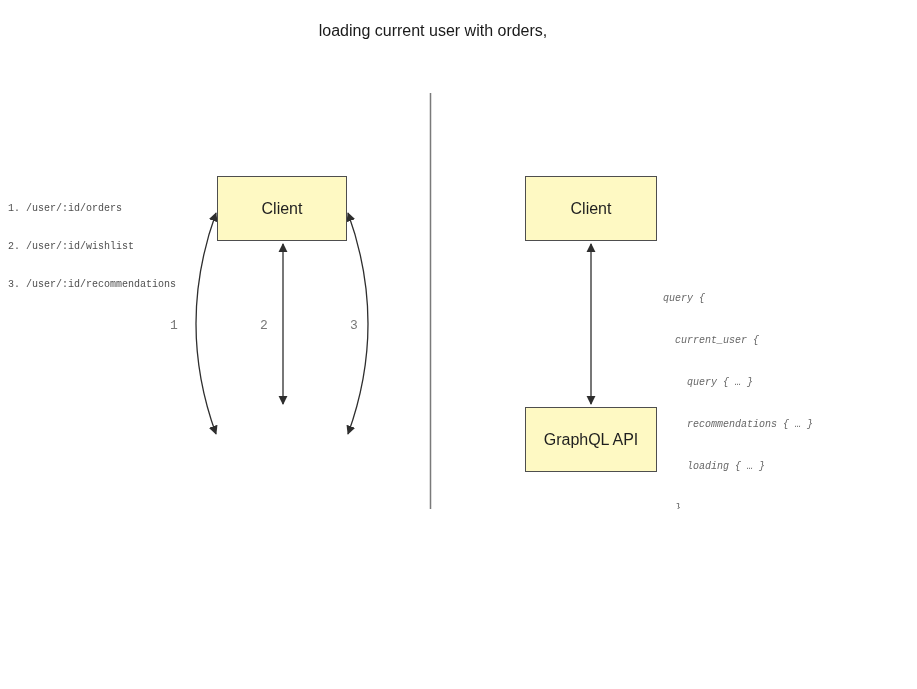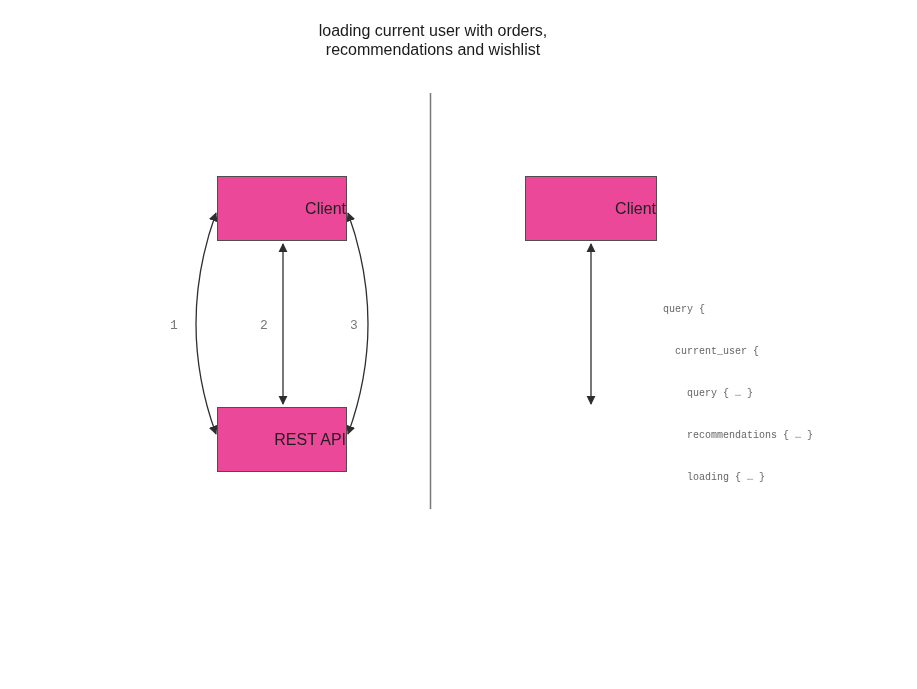--- a/index.html
+++ b/index.html
@@ -27,25 +27,25 @@
   }
 
   .arrows-layer {
     position: absolute;
     top: 0;
     left: 0;
   }
 
   .node-box {
     position: absolute;
-    background: #ec4899;
+    background: #fef9c3;
     border: 1.5px solid #4e4e4e;
     display: flex;
     align-items: center;
-    justify-content: flex-end;
+    justify-content: center;
     font-size: 16px;
     color: #1f1f1f;
   }
   .box-client-left  { left: 217px; top: 176px; width: 130px; height: 65px; }
   .box-rest-api     { left: 217px; top: 407px; width: 130px; height: 65px; }
   .box-client-right { left: 525px; top: 176px; width: 132px; height: 65px; }
   .box-graphql-api  { left: 525px; top: 407px; width: 132px; height: 65px; }
 
   .endpoint-list {
     position: absolute;
@@ -66,70 +66,75 @@
     font-size: 13px;
     color: #787878;
   }
   .arrow-label-1 { left: 164px; top: 318px; }
   .arrow-label-2 { left: 254px; top: 318px; }
   .arrow-label-3 { left: 344px; top: 318px; }
 
   .query-code {
     position: absolute;
     left: 663px;
-    top: 275px;
+    top: 264px;
     font-family: "Liberation Mono", "DejaVu Sans Mono", monospace;
     font-size: 10px;
     line-height: 14px;
     color: #666666;
     white-space: pre;
+    font-style: italic;
   }
 </style>
 </head>
 <body>
 
 <div class="canvas">
 
   <div class="title">
     <div>loading current user with orders,</div>
-    <div>recommendations and wishlist</div>
   </div>
 
   <svg class="arrows-layer" width="917" height="689" viewBox="0 0 917 689">
     <defs>
       <marker id="ah" viewBox="0 0 10 10" refX="9" refY="5" markerWidth="7" markerHeight="7" orient="auto-start-reverse">
         <path d="M0,0 L10,5 L0,10 z" fill="#2e2e2e"></path>
       </marker>
     </defs>
 
     <line x1="430.5" y1="93" x2="430.5" y2="570" stroke="#7a7a7a" stroke-width="1.5"></line>
 
     <path d="M 216 213 Q 176 324 216 434" fill="none" stroke="#2e2e2e" stroke-width="1.3" marker-start="url(#ah)" marker-end="url(#ah)"></path>
 
     <line x1="283" y1="244" x2="283" y2="404" stroke="#2e2e2e" stroke-width="1.3" marker-start="url(#ah)" marker-end="url(#ah)"></line>
 
     <path d="M 348 213 Q 388 324 348 434" fill="none" stroke="#2e2e2e" stroke-width="1.3" marker-start="url(#ah)" marker-end="url(#ah)"></path>
 
     <line x1="591" y1="244" x2="591" y2="404" stroke="#2e2e2e" stroke-width="1.3" marker-start="url(#ah)" marker-end="url(#ah)"></line>
   </svg>
 
+  <div class="endpoint-list">
+    <div>1. /user/:id/orders</div>
+    <div>2. /user/:id/wishlist</div>
+    <div>3. /user/:id/recommendations</div>
+  </div>
 
   <div class="node-box box-client-left">
     <span>Client</span>
-  </div>
-  <div class="node-box box-rest-api">
-    <span>REST API</span>
   </div>
 
   <div class="arrow-label arrow-label-1">1</div>
   <div class="arrow-label arrow-label-2">2</div>
   <div class="arrow-label arrow-label-3">3</div>
 
   <div class="node-box box-client-right">
     <span>Client</span>
+  </div>
+  <div class="node-box box-graphql-api">
+    <span>GraphQL API</span>
   </div>
 
   <div class="query-code">
     <div>query {</div>
     <div>  current_user {</div>
     <div>    query { … }</div>
     <div>    recommendations { … }</div>
     <div>    loading { … }</div>
     <div>  }</div>
     <div>}</div>

